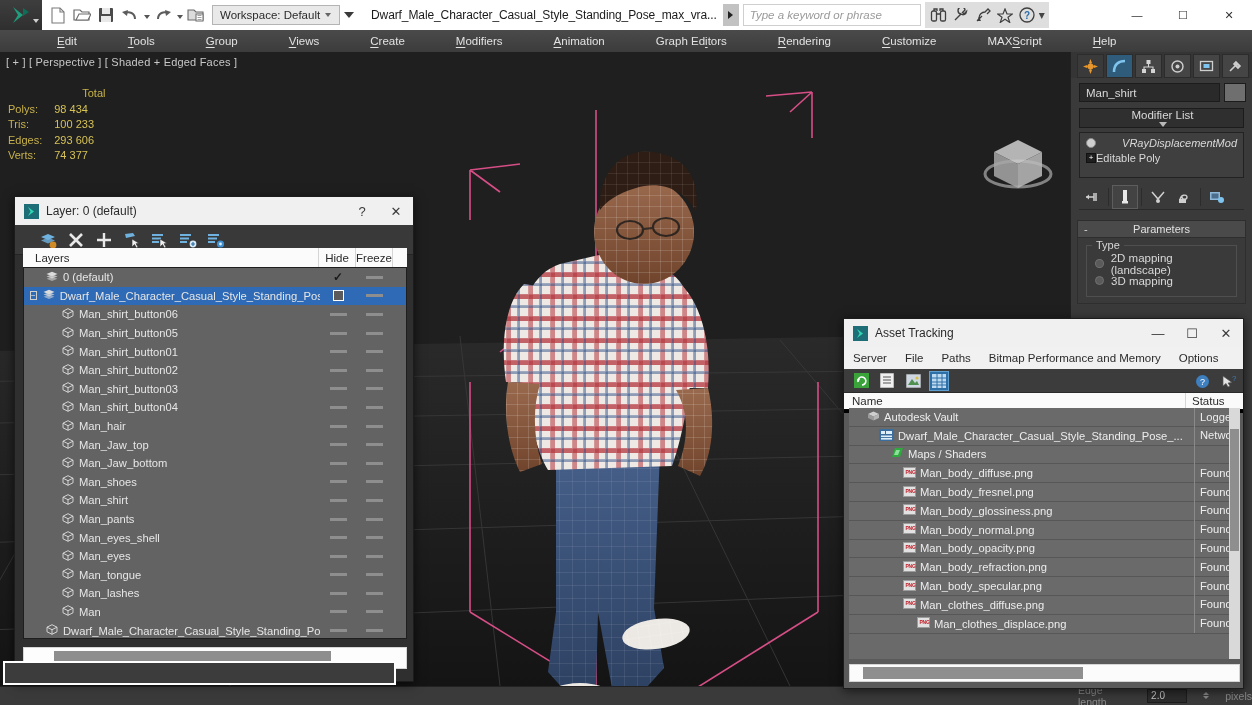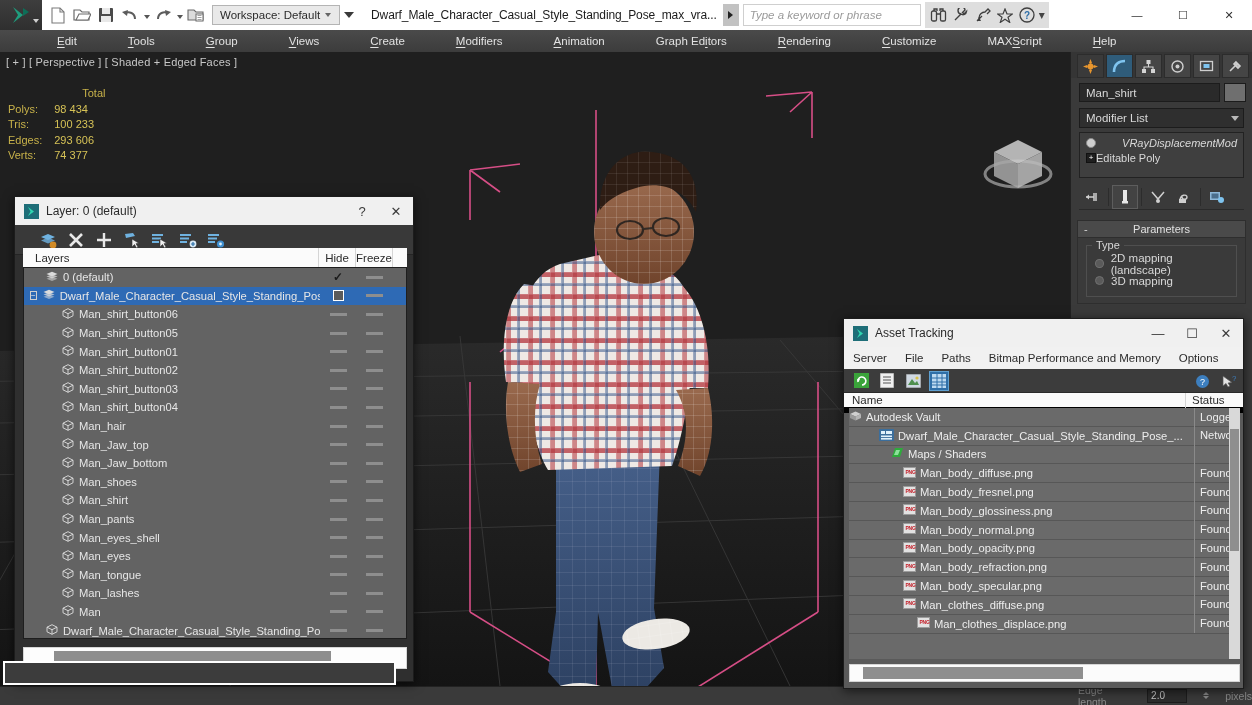--- a/index.html
+++ b/index.html
@@ -128,21 +128,21 @@
   .cmd-tab.active { background:#2f5c7a; }
   .cmd-tab.first { background:#3a3a3a; }
   .name-row { display:flex; padding:5px 6px 3px 8px; gap:4px; }
   .name-field {
     flex:1; height:19px; background:#2a2a2a; border:1px solid #1c1c1c; color:#d8d8d8;
     display:flex;align-items:center;padding-left:6px;font-size:11.5px;
   }
   .color-swatch { width:22px;height:19px; background:#6f6f6f; border:1px solid #1c1c1c; }
   .modlist {
     margin:3px 8px 0 8px; height:20px; background:#2f2f2f; border:1px solid #1c1c1c;
-    display:flex;align-items:center;justify-content:space-between; padding:0 4px 0 6px; font-size:11.5px;
+    display:flex;align-items:center;justify-content:space-between; padding:0 4px 0 6px; font-size:11.5px;flex-direction:column;
   }
   .chev { width:0;height:0;border-left:4px solid transparent;border-right:4px solid transparent;border-top:5px solid #b9b9b9; }
   .modstack {
     margin:4px 8px 0 8px; height:46px; background:#3f3f3f; border:1px solid #222; padding:2px 0;
   }
   .mod-row { display:flex; align-items:center; height:15px; padding-left:6px; font-size:11px; }
   .bulb { width:10px;height:10px;border-radius:50%; background:#cfcfcf; border:1px solid #8a8a8a; }
   .plusbox { width:10px;height:10px; background:#1f1f1f; border:1px solid #111; color:#fff; font-size:8px;
              display:flex;align-items:center;justify-content:center; line-height:1;}
   .mod-tools {
@@ -228,21 +228,21 @@
   #asset-dialog { left:843px; top:318px; width:401px; height:371px; background:#5a5a5a; border:1px solid #1c1c1c; }
   .at-menubar { height:22px; background:#f1f1f1; display:flex; align-items:center; color:#2b2b2b; font-size:11.5px; }
   .at-menu { padding:0 9px; height:22px; line-height:22px; }
   .at-toolbar {
     height:24px; background:#3c3c3c; display:flex; align-items:center; gap:6px; padding-left:7px;
     border-bottom:1px solid #2a2a2a; position:relative;
   }
   .at-tb { width:20px;height:20px;display:flex;align-items:center;justify-content:center; }
   .at-tb.active { background:#2f6fa8; border:1px solid #5e9fd0; }
   .at-help { position:absolute; right:5px; top:2px; display:flex; gap:6px; }
-  .at-head { height:20px; background:#fafafa; display:flex; align-items:center; color:#2b2b2b; font-size:11.5px; border-bottom:6px solid #000000; }
+  .at-head { height:20px; background:#fafafa; display:flex; align-items:center; color:#2b2b2b; font-size:11.5px; border-bottom:4px solid #000000; }
   .at-head .c-name { flex:1; padding-left:8px; }
   .at-head .c-sep { width:1px;height:20px;background:#d5d5d5; }
   .at-head .c-status { width:46px; padding-left:6px; }
   .at-list { position:absolute; left:5px; top:89px; width:391px; height:251px; background:#6a6a6a; overflow:hidden; }
   .arow { height:18.8px; display:flex; align-items:center; font-size:11.2px; color:#ededed;
           border-bottom:1px solid #575757; }
   .arow .an { flex:1; display:flex; align-items:center; gap:4px; white-space:nowrap; overflow:hidden; }
   .arow .ast { width:46px; padding-left:5px; border-left:1px solid #8a8a8a; height:18.8px; line-height:18.8px; overflow:hidden; }
   .at-vscroll { position:absolute; right:0; top:0; width:11px; height:100%; background:#d9d9d9; }
   .at-vthumb { position:absolute; left:1px; top:21px; width:9px; height:122px; background:#8e8e8e; }
@@ -1062,21 +1062,21 @@
     <div class="at-head">
       <span class="c-name">Name</span>
       <span class="c-sep"></span>
       <span class="c-status">Status</span>
       <span style="width:11px"></span>
     </div>
 
     <div class="at-list">
       <div id="at-rows">
           <div class="arow">
-            <span class="an" style="">
+            <span class="an" style="padding-left:18px">
               <span><svg width="13" height="12" viewBox="0 0 13 12">
                   <path d="M1 4 L6.5 1.5 L12 4 L6.5 6.5 Z" fill="#cfcfcf"></path>
                   <path d="M1 4 V8 L6.5 10.5 V6.5 Z" fill="#9a9a9a"></path>
                   <path d="M12 4 V8 L6.5 10.5 V6.5 Z" fill="#b5b5b5"></path>
                 </svg></span>
               <span>Autodesk Vault</span>
             </span>
             <span class="ast">Logged</span>
           </div>
           <div class="arow">

